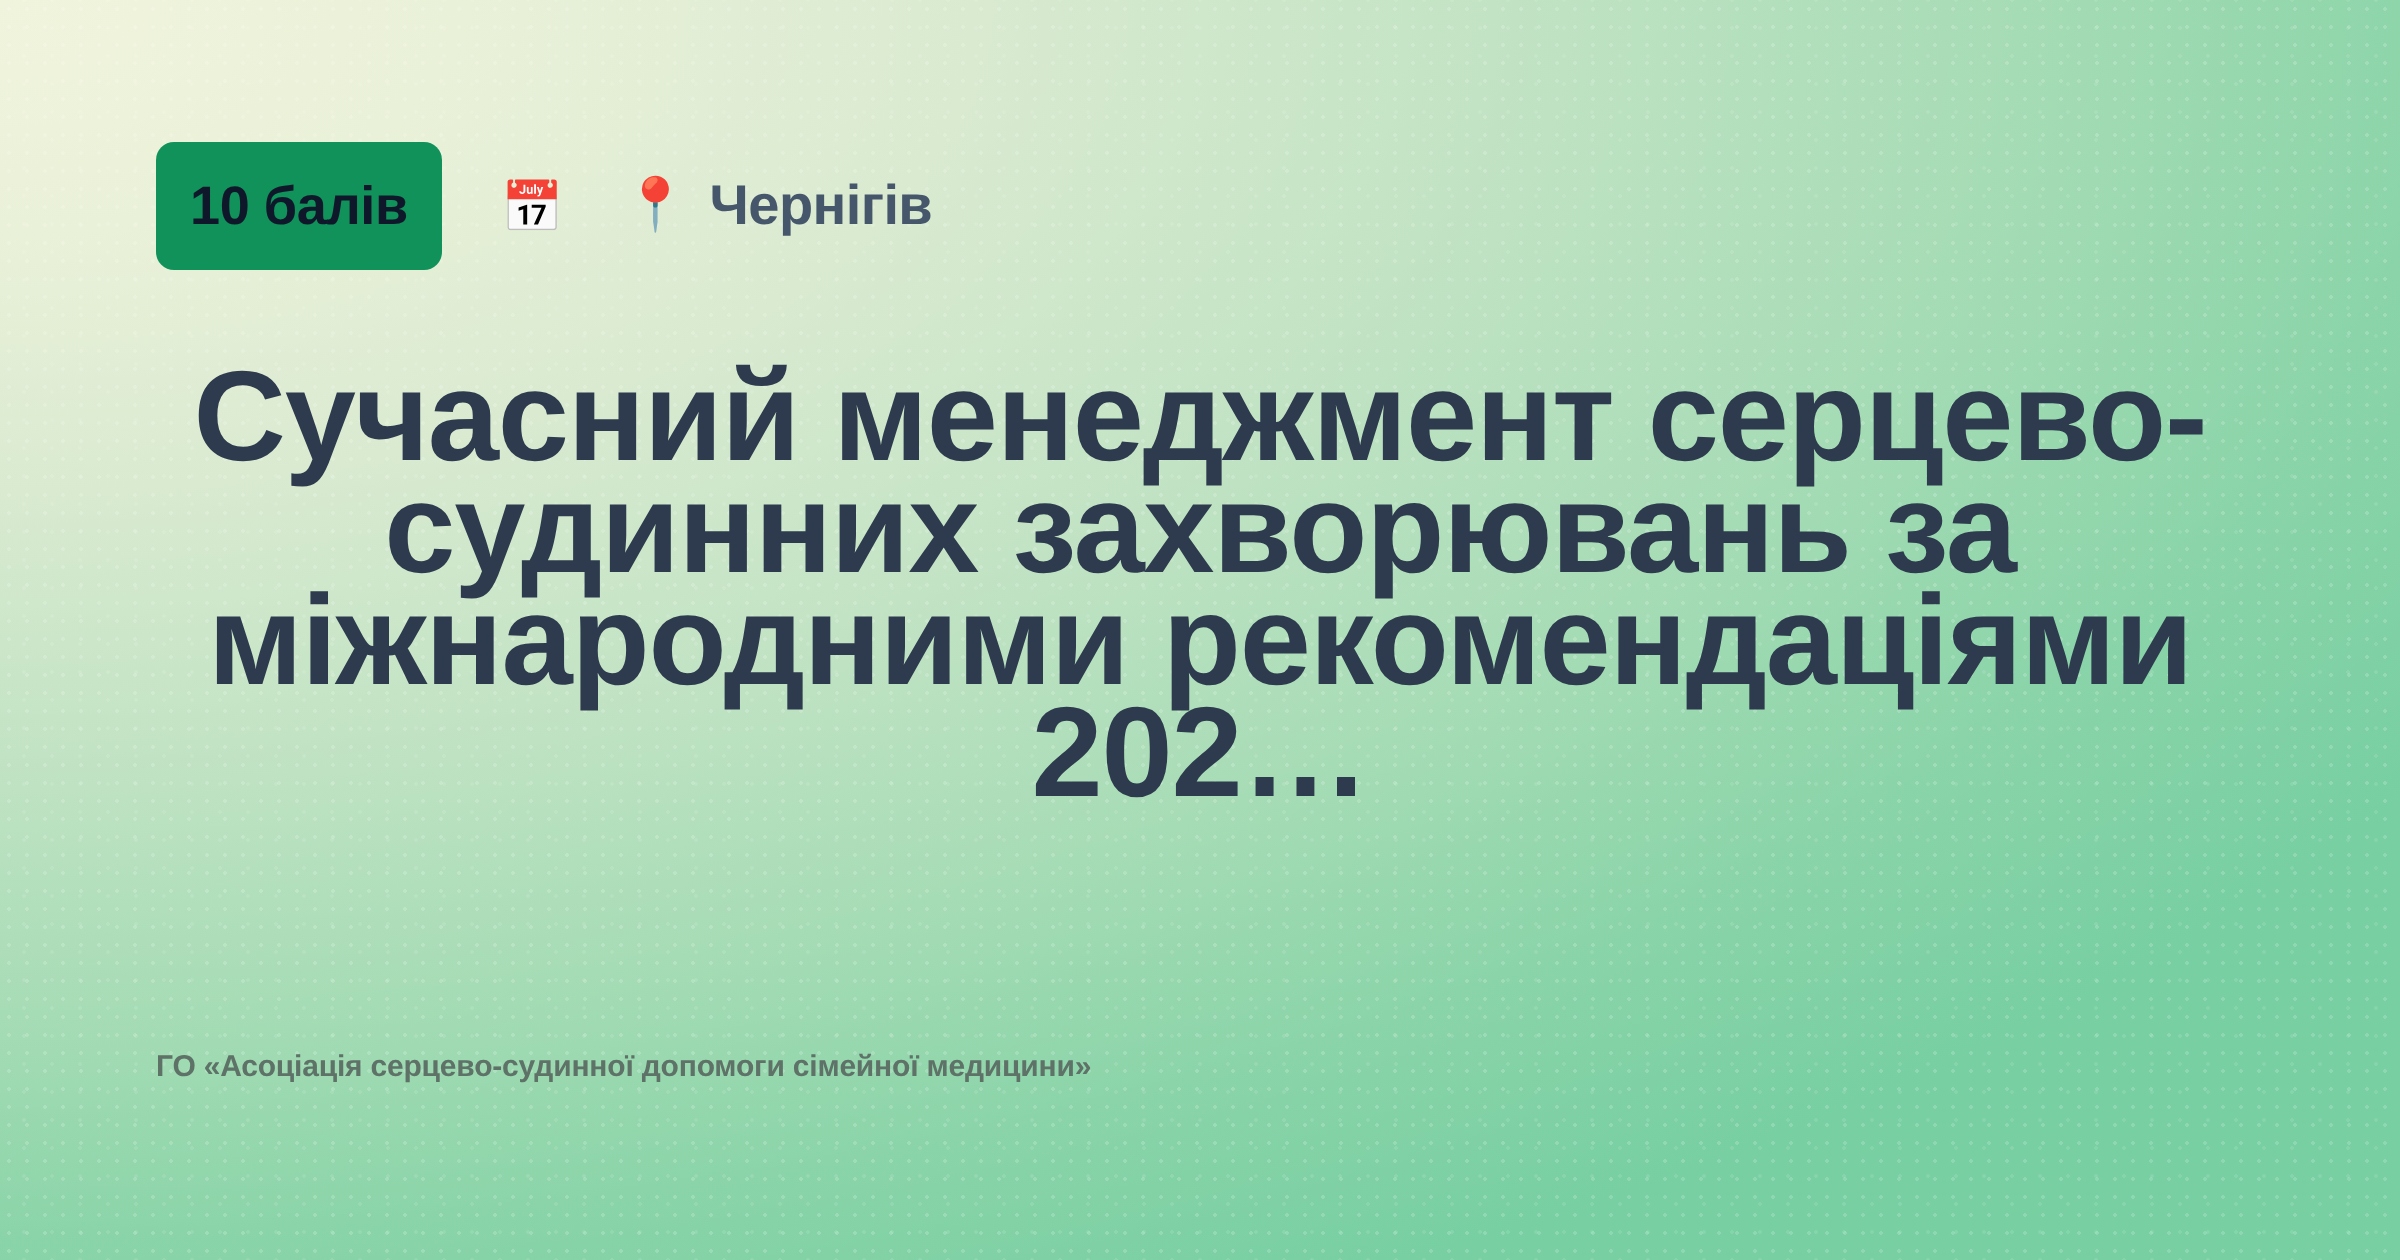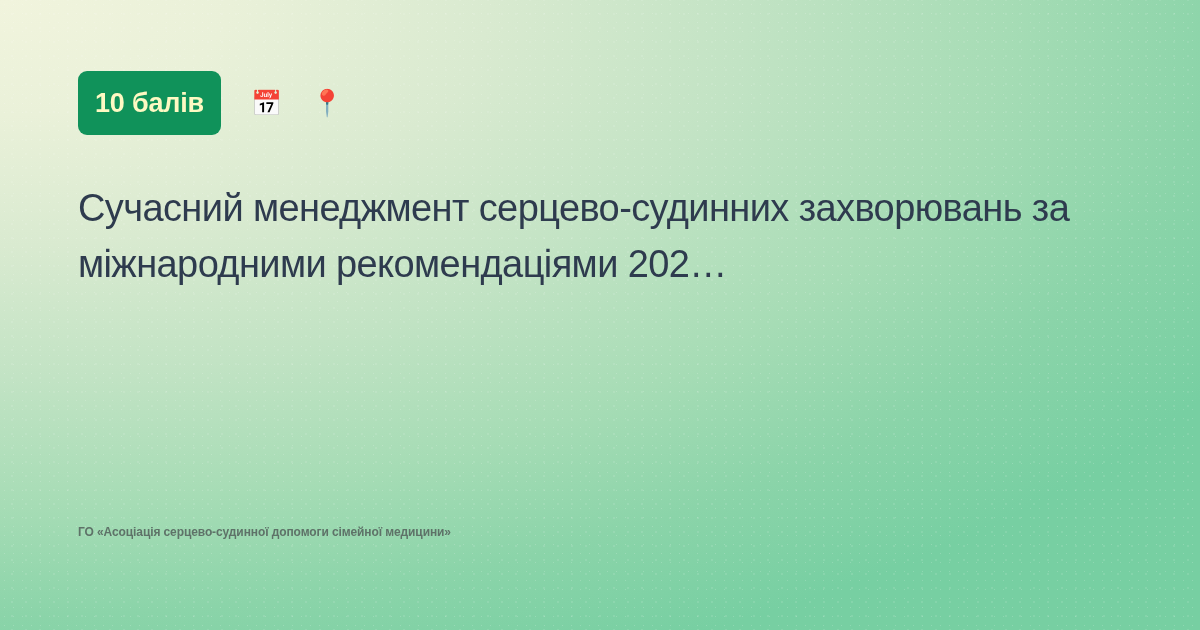--- a/index.html
+++ b/index.html
@@ -61,21 +61,21 @@
   }
 
   .points-badge {
     display: inline-flex;
     align-items: center;
     justify-content: center;
     height: 40px;
     padding: 12px 17px;
     border-radius: 9px;
     background: #10925a;
-    color: #fef9c3;
+    color: #0f172a;
     font-size: 27px;
     font-weight: 700;
     letter-spacing: -0.2px;
     line-height: 1;
     white-space: nowrap;
   }
 
   .meta-item {
     display: inline-flex;
     align-items: center;
@@ -96,56 +96,58 @@
   .meta-icon.pin {
     font-size: 26px;
   }
 
   
   .event-title {
     margin: 0;
     padding-top: 56px;
     max-width: 1062px;
     color: #2e3b4e;
-    font-size: 38px;
-    font-weight: 400;
+    font-size: 64px;
+    font-weight: 700;
     line-height: 56px;
     letter-spacing: -0.6px;
     white-space: pre-line;
+    text-align: center;
   }
 
   
   .organizer {
     position: absolute;
     left: 78px;
     top: 525px;
     z-index: 2;
     margin: 0;
     color: #5e7268;
-    font-size: 12px;
+    font-size: 15px;
     font-weight: 700;
     letter-spacing: -0.1px;
     white-space: nowrap;
   }
 </style>
 </head>
 <body>
 
 <div class="poster">
 
   <div class="meta-row">
 
     <span class="points-badge">10 балів</span>
 
     <span class="meta-item">
       <span class="meta-icon">📅</span>
     </span>
 
     <span class="meta-item">
       <span class="meta-icon pin">📍</span>
+      <span>Чернігів</span>
     </span>
 
   </div>
 
   <h1 class="event-title">Сучасний менеджмент серцево-судинних захворювань за міжнародними рекомендаціями 202…</h1>
 
   <p class="organizer">ГО «Асоціація серцево-судинної допомоги сімейної медицини»</p>
 
 </div>
 

